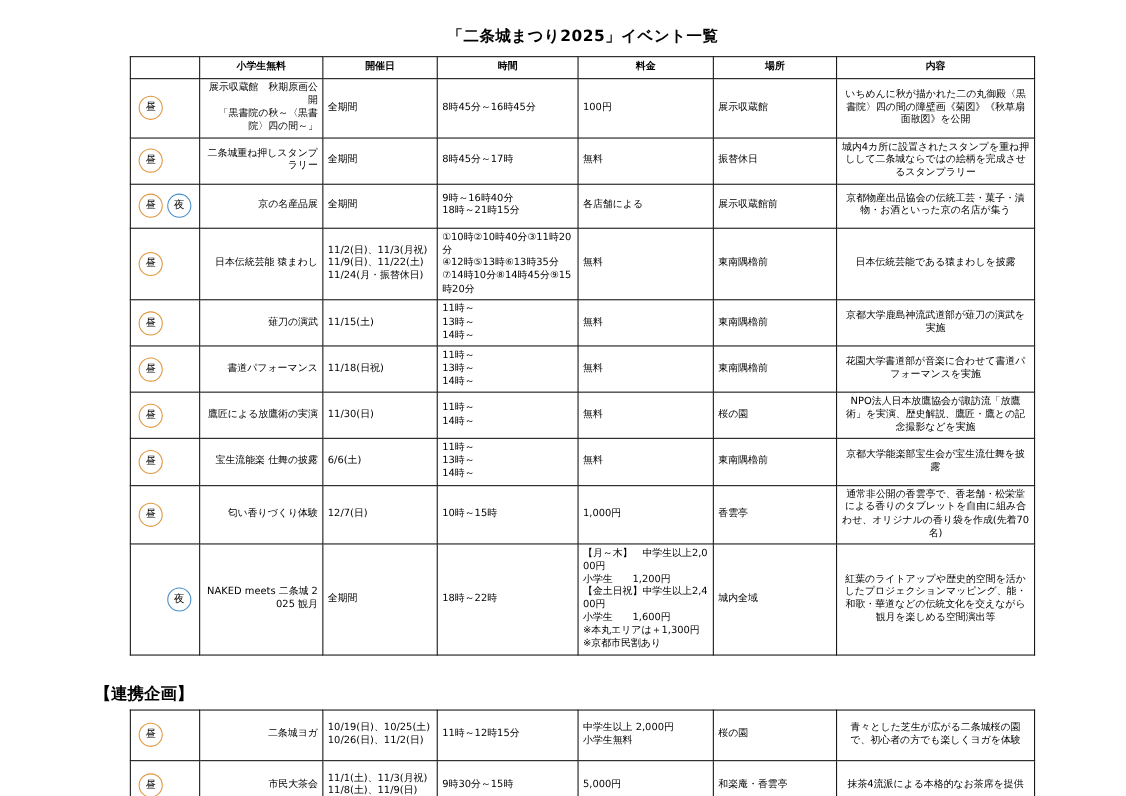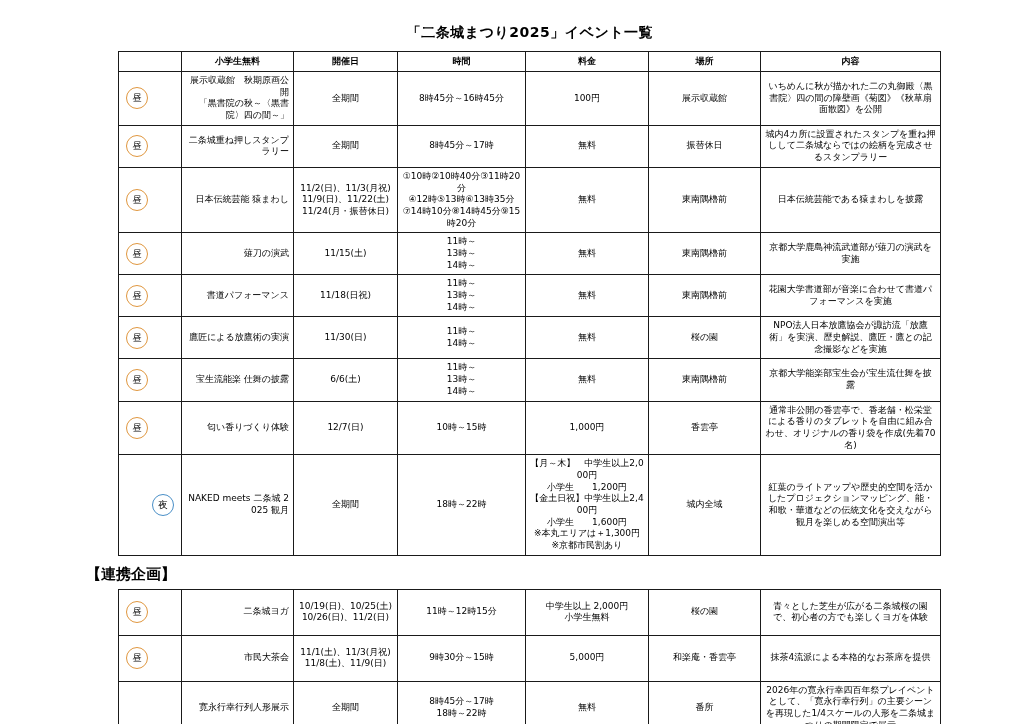--- a/index.html
+++ b/index.html
@@ -54,24 +54,24 @@
     border-radius: 50%;
     border: 1.5px solid #999;
     line-height: 19px;
     font-size: 9.5px;
     text-align: center;
     color: #000;
   }
   .badge-day   { border-color: var(--day-color, #E0973F); }
   .badge-night { border-color: var(--night-color, #4A8FC7); }
   .cell-name { text-align: right; }
-  .cell-date, .cell-time, .cell-fee, .cell-place { text-align: center; }
+  .cell-date, .cell-time, .cell-fee, .cell-place { text-align: left; }
   .cell-desc { text-align: center; }
   .section-heading {
-    margin: 9px 0 5px -32px;
+    margin: 25px 0 5px -32px;
     font-size: 15px;
     font-weight: bold;
   }
 </style>
 </head>
 <body>
 
 <div class="page">
   <div class="content">
 
@@ -112,20 +112,30 @@
           <tr>
             <td class="badge-cell"><span class="badge-slot badge badge-day">昼</span><span class="badge-slot"></span></td>
             <td class="cell-name">二条城重ね押しスタンプラリー</td>
             <td class="cell-date">全期間</td>
             <td class="cell-time">8時45分～17時</td>
             <td class="cell-fee">無料</td>
             <td class="cell-place">振替休日</td>
             <td class="cell-desc">城内4カ所に設置されたスタンプを重ね押しして二条城ならではの絵柄を完成させるスタンプラリー</td>
           </tr>
           <tr>
+            <td class="badge-cell"><span class="badge-slot badge badge-day">昼</span><span class="badge-slot badge badge-night">夜</span></td>
+            <td class="cell-name">京の名産品展</td>
+            <td class="cell-date">全期間</td>
+            <td class="cell-time">9時～16時40分
+18時～21時15分</td>
+            <td class="cell-fee">各店舗による</td>
+            <td class="cell-place">展示収蔵館前</td>
+            <td class="cell-desc">京都物産出品協会の伝統工芸・菓子・漬物・お酒といった京の名店が集う</td>
+          </tr>
+          <tr>
             <td class="badge-cell"><span class="badge-slot badge badge-day">昼</span><span class="badge-slot"></span></td>
             <td class="cell-name">日本伝統芸能 猿まわし</td>
             <td class="cell-date">11/2(日)、11/3(月祝)
 11/9(日)、11/22(土)
 11/24(月・振替休日)</td>
             <td class="cell-time">①10時②10時40分③11時20分
 ④12時⑤13時⑥13時35分
 ⑦14時10分⑧14時45分⑨15時20分</td>
             <td class="cell-fee">無料</td>
             <td class="cell-place">東南隅櫓前</td>

